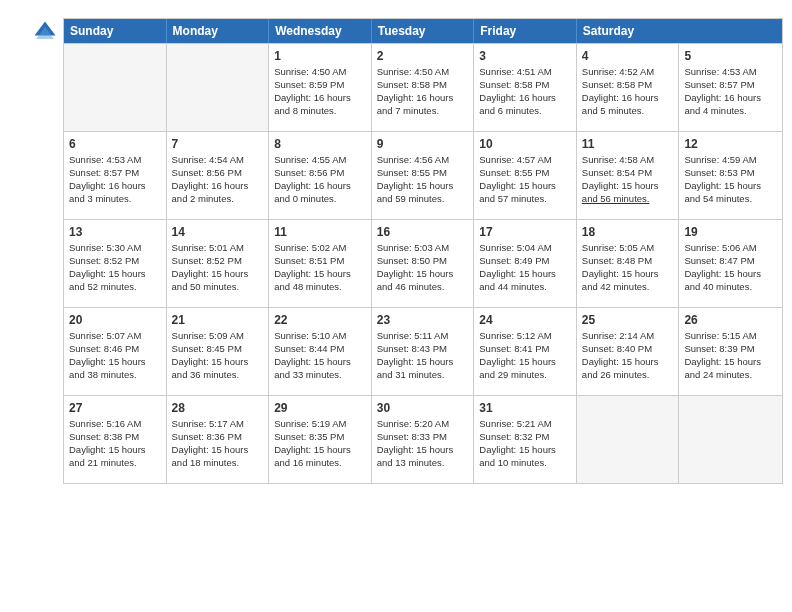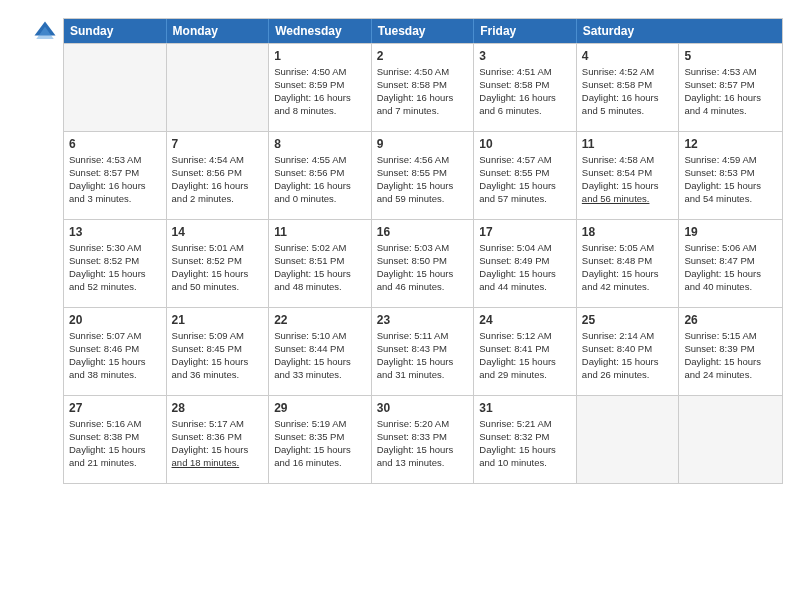--- a/index.html
+++ b/index.html
@@ -330,21 +330,21 @@
             <span style="display: block;">Sunrise: 5:16 AM</span>
             <span style="display: block;">Sunset: 8:38 PM</span>
             <span style="display: block;">Daylight: 15 hours</span>
             <span style="display: block;">and 21 minutes.</span>
           </div>
           <div class="cal-cell">
             <span class="day-num">28</span>
             <span style="display: block;">Sunrise: 5:17 AM</span>
             <span style="display: block;">Sunset: 8:36 PM</span>
             <span style="display: block;">Daylight: 15 hours</span>
-            <span style="display: block; text-decoration: underline;">and 18 minutes.</span>
+            <span style="display: block;">and 18 minutes.</span>
           </div>
           <div class="cal-cell">
             <span class="day-num">29</span>
             <span style="display: block;">Sunrise: 5:19 AM</span>
             <span style="display: block;">Sunset: 8:35 PM</span>
             <span style="display: block;">Daylight: 15 hours</span>
             <span style="display: block;">and 16 minutes.</span>
           </div>
           <div class="cal-cell">
             <span class="day-num">30</span>

